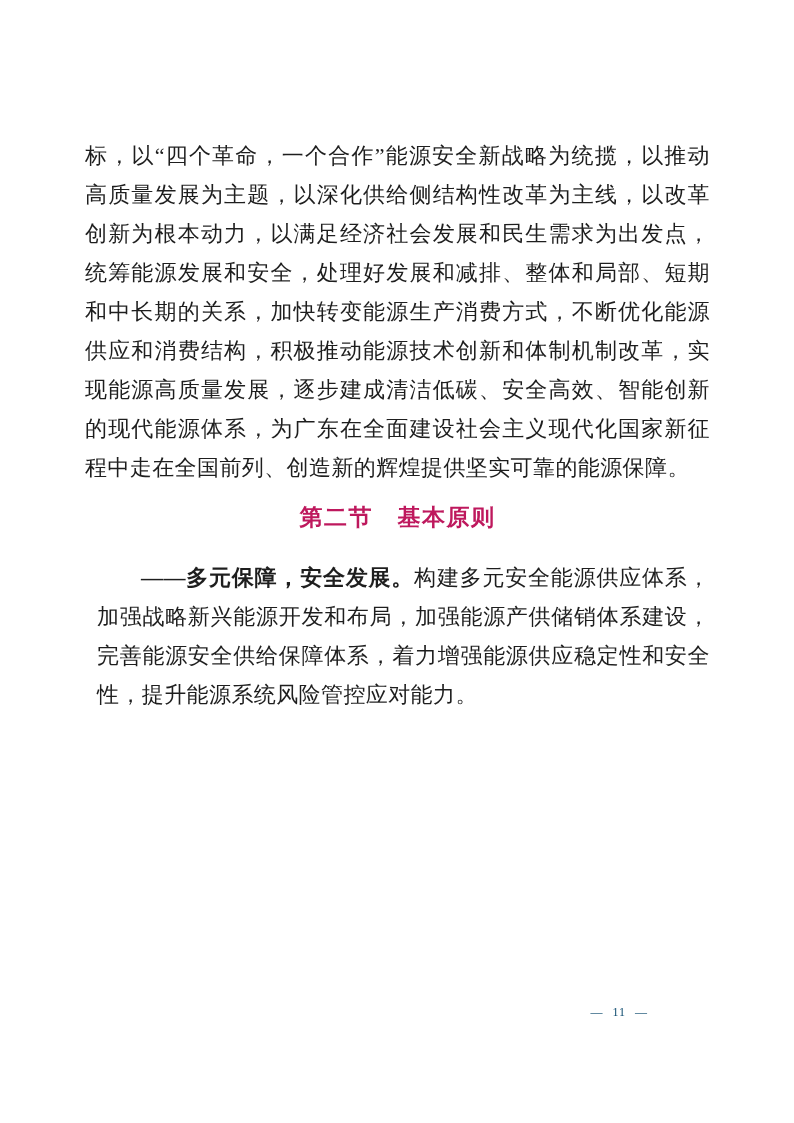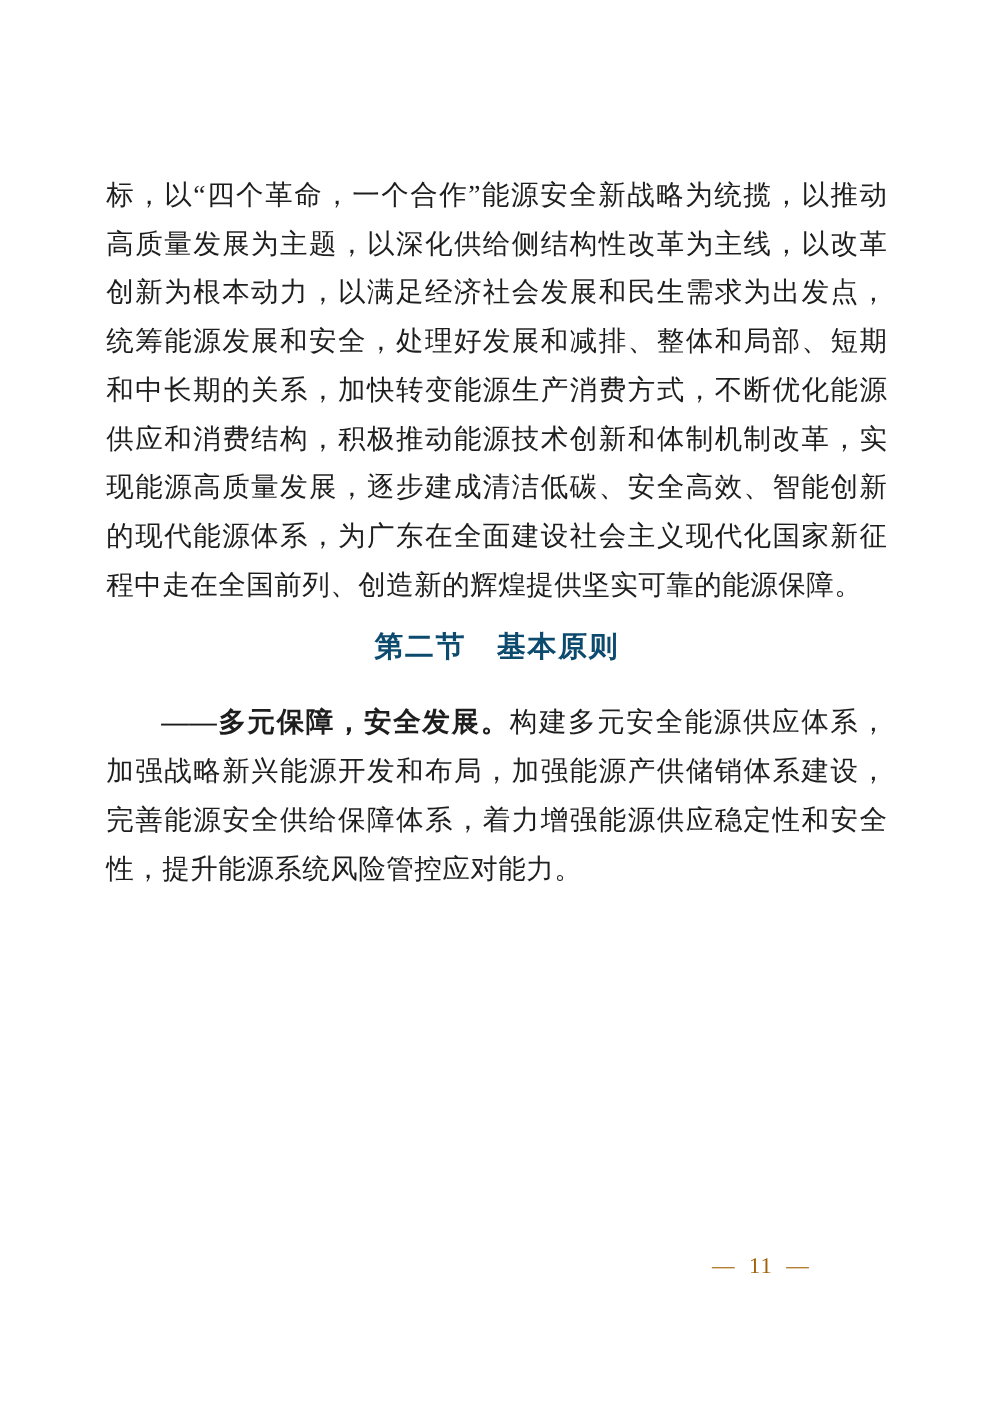--- a/index.html
+++ b/index.html
@@ -26,43 +26,44 @@
   .content p {
     margin: 0;
     font-size: 22px;
     line-height: 39px;
     text-align: justify;
     text-justify: inter-ideograph;
     letter-spacing: 0.4px;
   }
   .content p.indent {
     text-indent: 44px;
+    margin-left: 12px;
   }
   .lead {
     font-weight: bold;
   }
   .section-heading {
     margin: 11px 0 21px 0;
     font-size: 23px;
     line-height: 39px;
     font-weight: bold;
     text-align: center;
     letter-spacing: 1.5px;
     font-family: "Liberation Sans", "DejaVu Sans", sans-serif;
-    color: #0c4a6e;
+    color: #be185d;
   }
   .page-number {
     position: absolute;
     top: 1000px;
     right: 112px;
-    font-size: 18px;
+    font-size: 12px;
     line-height: 24px;
     letter-spacing: 1px;
     word-spacing: 5px;
-    color: #a16207;
+    color: #0c4a6e;
     font-family: "Liberation Serif", "DejaVu Serif", serif;
   }
 </style>
 </head>
 <body>
 
 <div class="page">
   <div class="content">
 
     <p>

